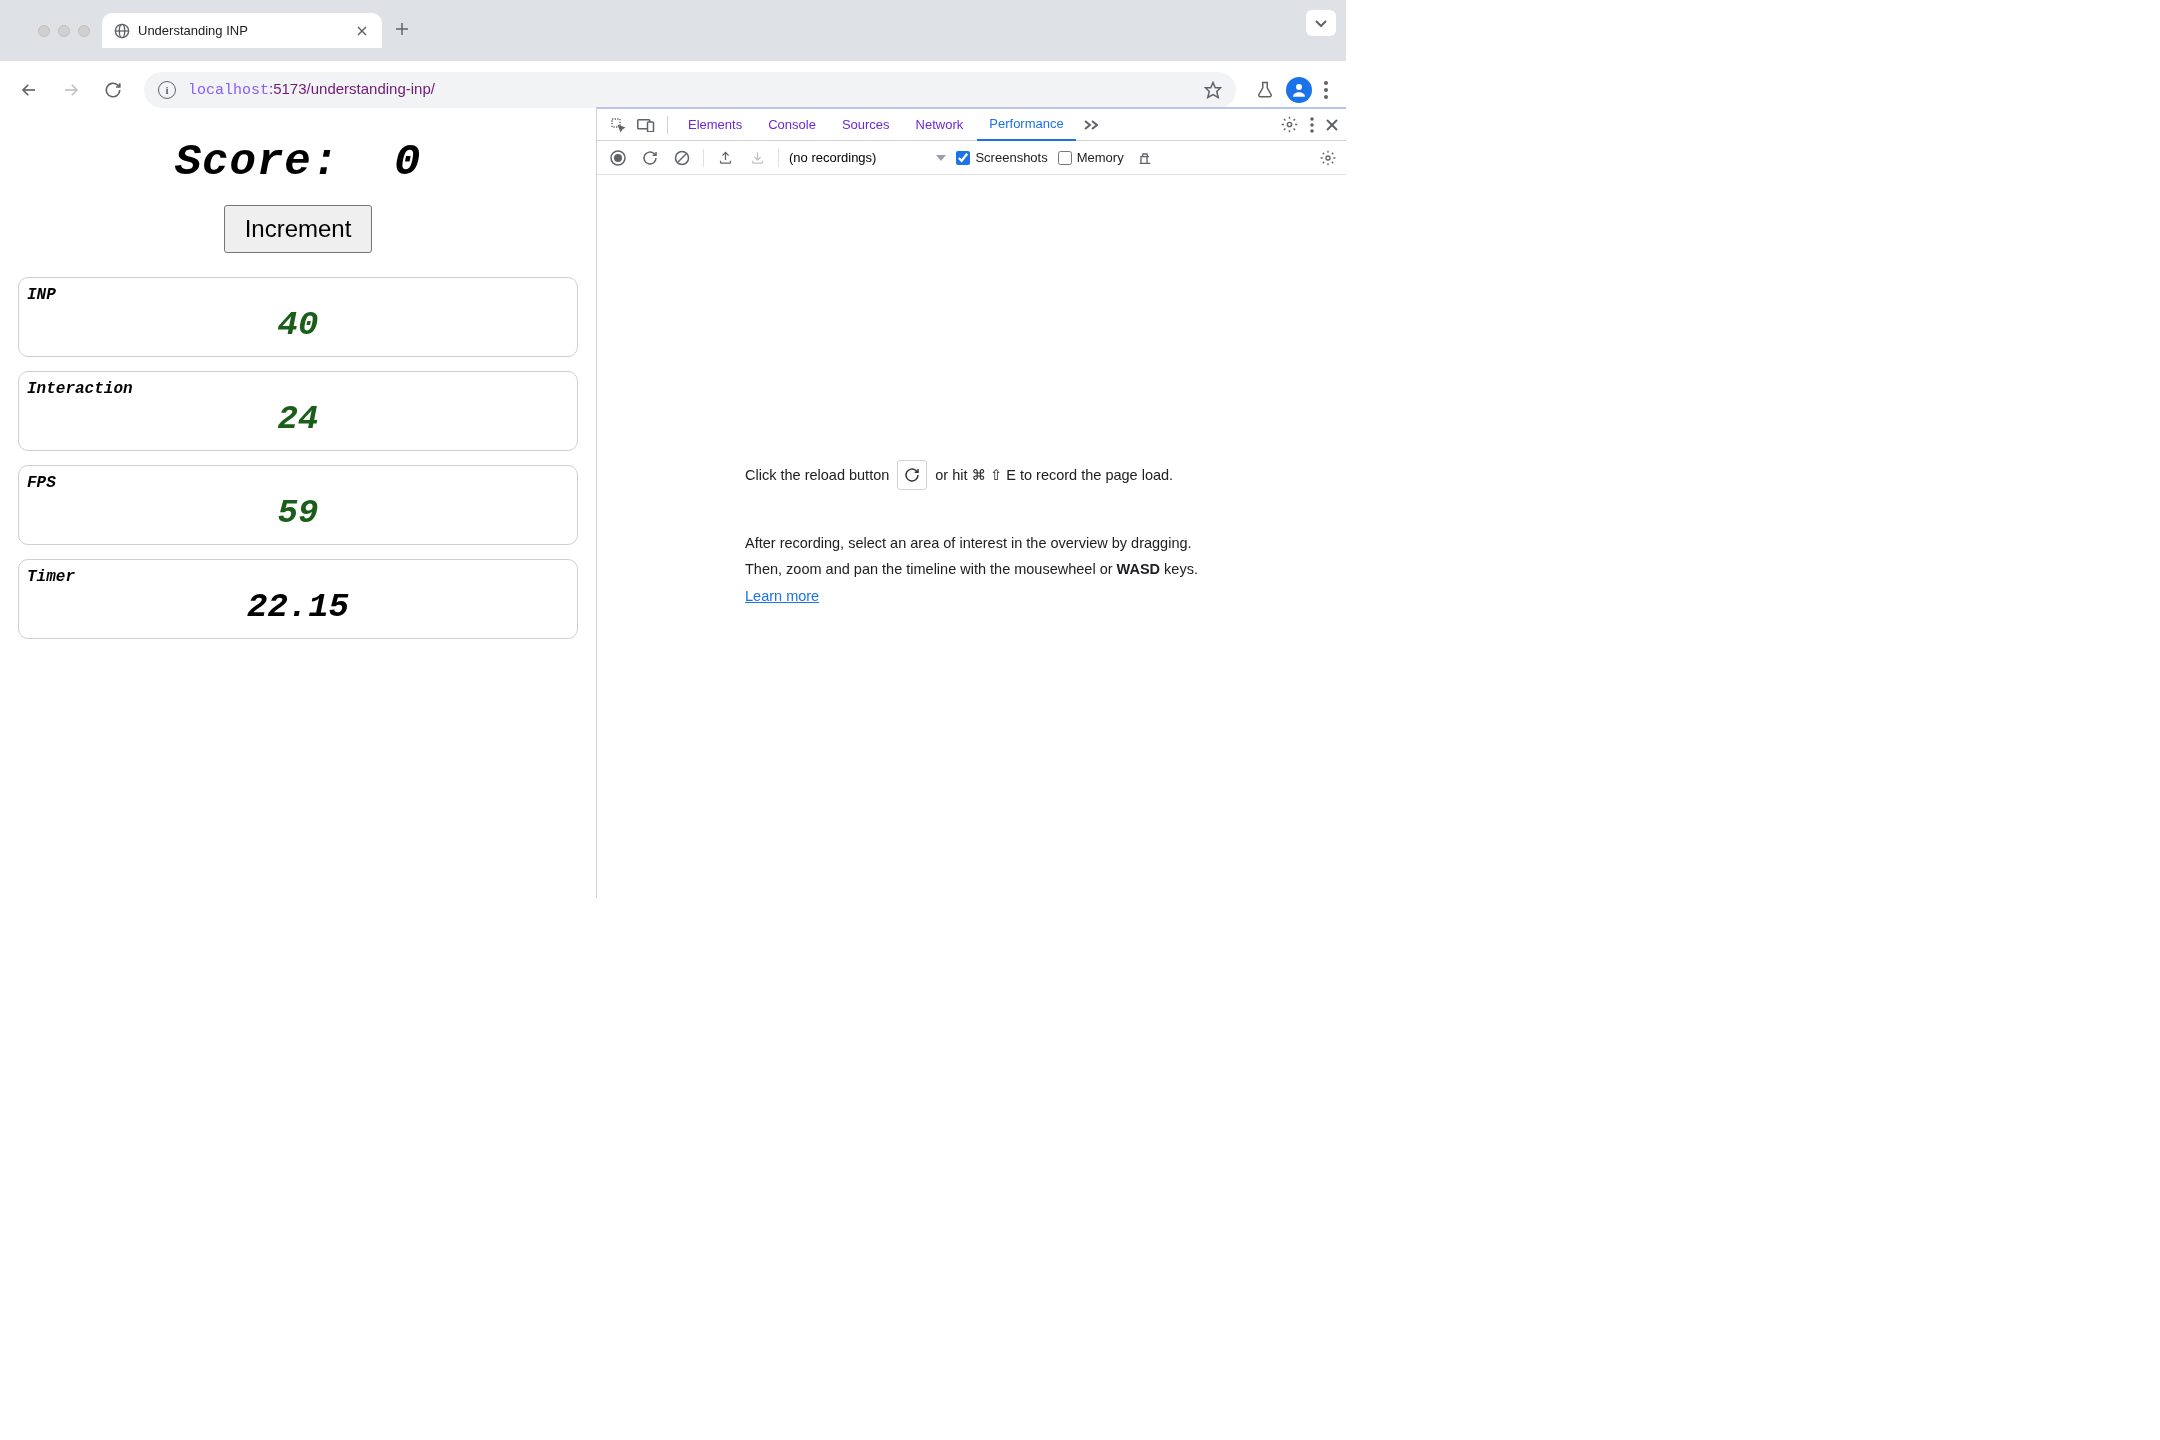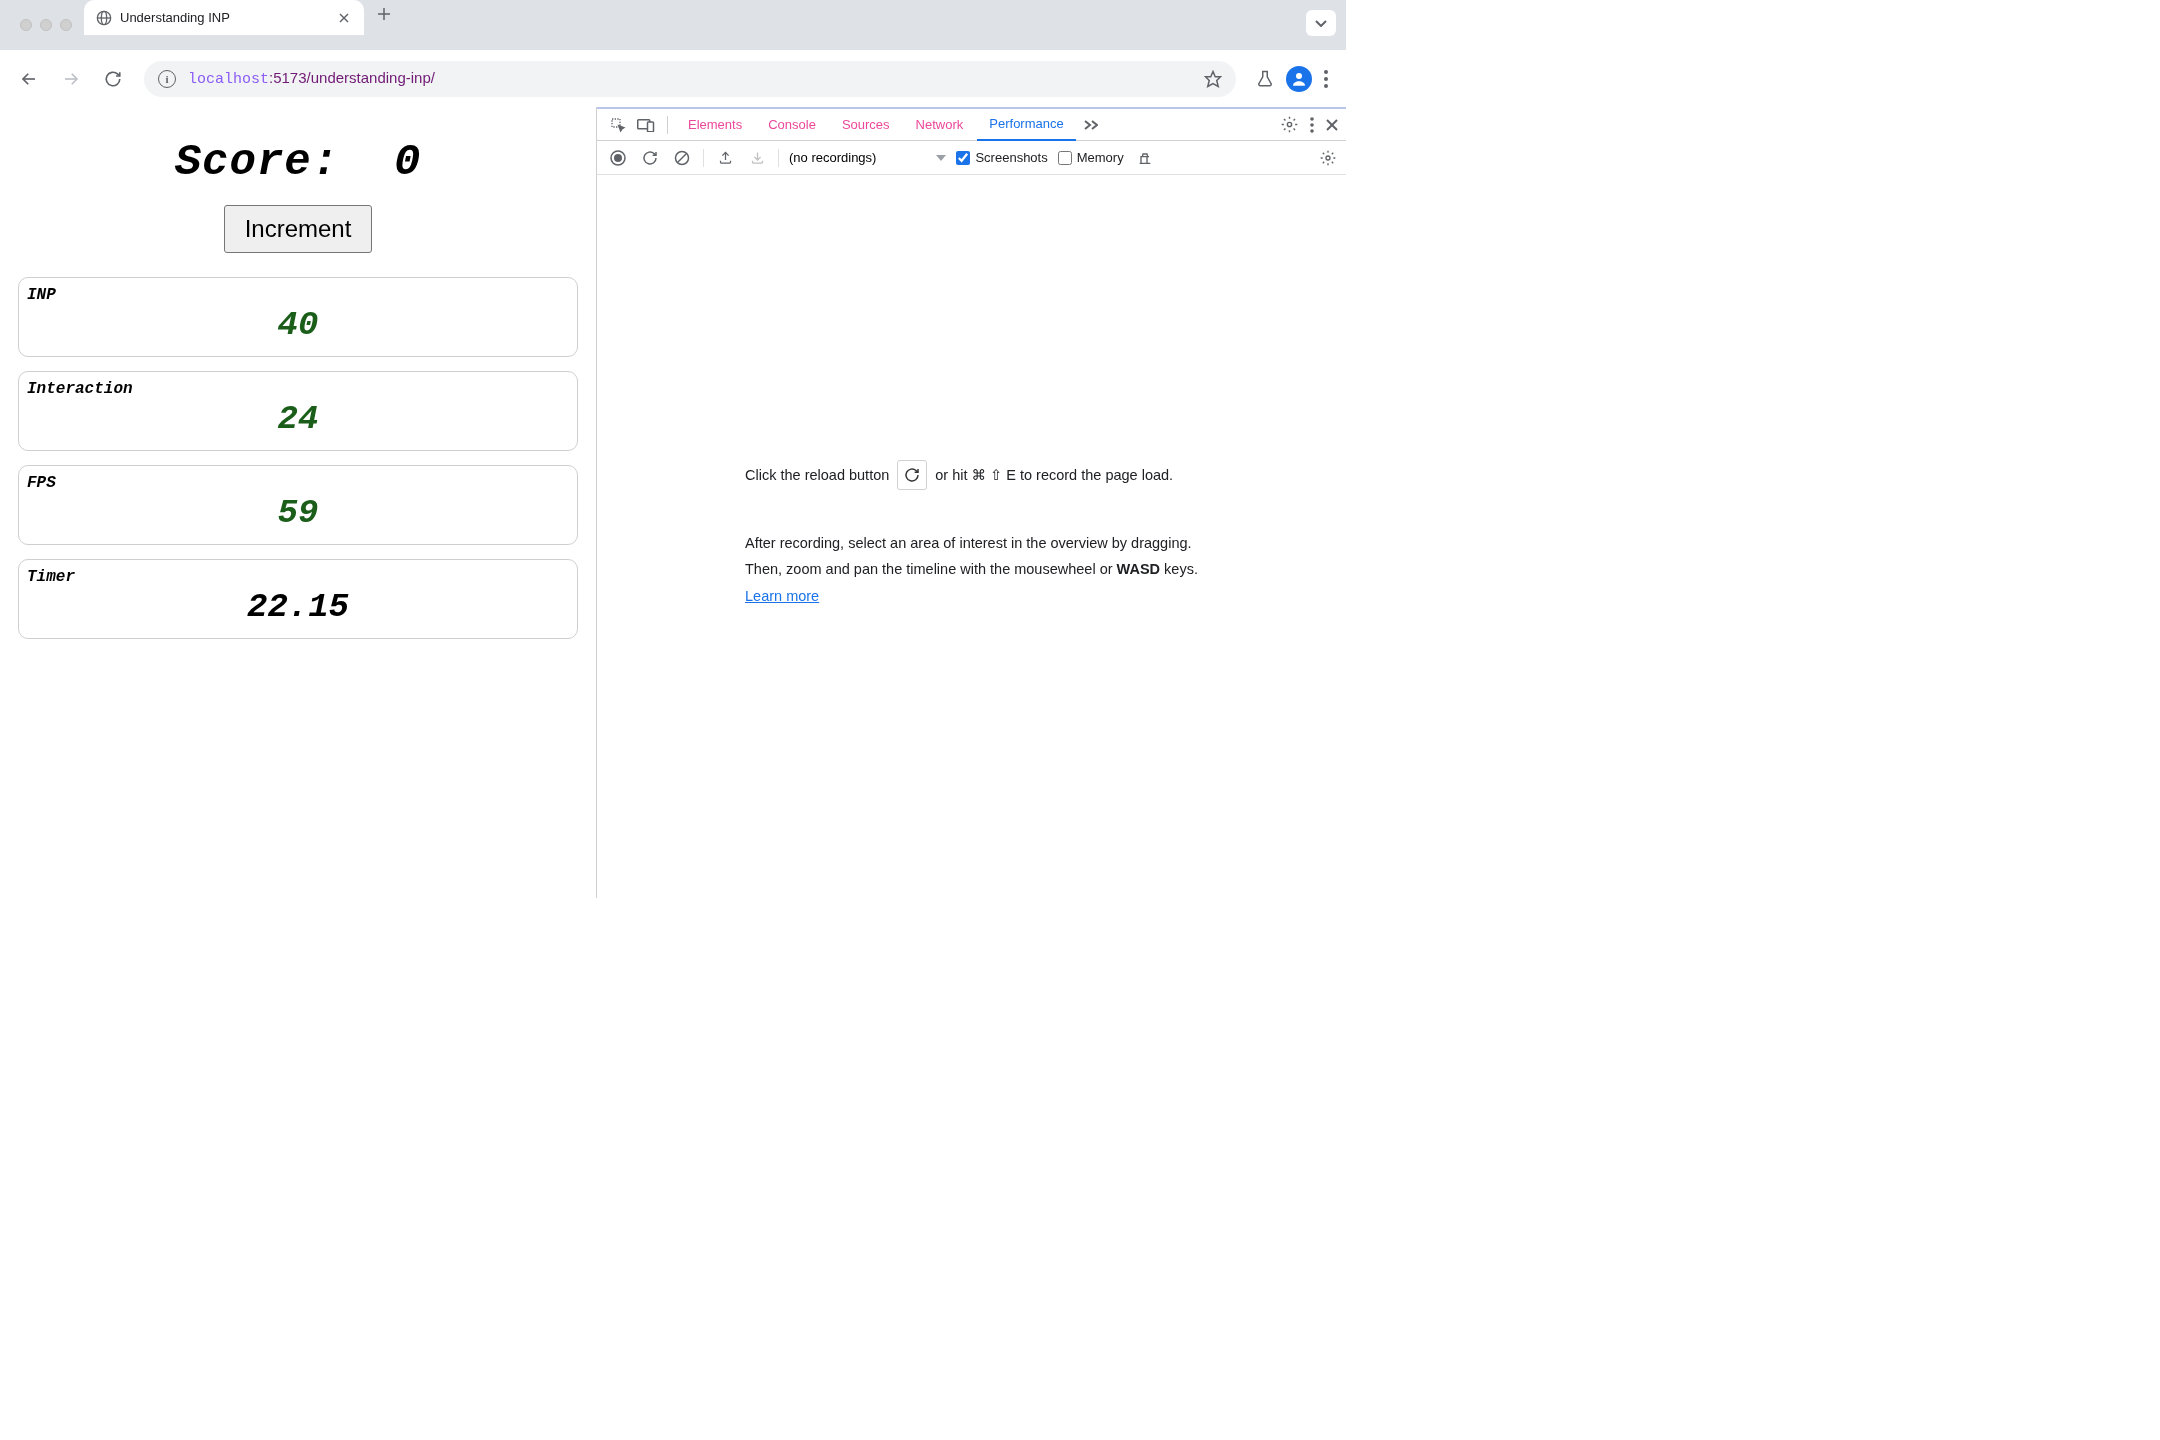--- a/index.html
+++ b/index.html
@@ -11,23 +11,23 @@
       overflow: hidden;
     }
     
     
     .browser-chrome {
       background: #dee1e6;
       height: 107px;
     }
     .tab-bar {
       display: flex;
-      align-items: flex-start;
-      height: 50px;
-      padding-left: 8px;
+      align-items: center;
+      height: 61px;
+      padding-left: 26px;
       position: relative;
     }
     .traffic-lights {
       display: flex;
       gap: 8px;
       align-items: center;
       padding: 0 12px;
       height: 50px;
     }
     .traffic-light {
@@ -247,21 +247,21 @@
       height: 18px;
       background: #d0d0d0;
       margin: 0 6px;
     }
     .dt-tab {
       padding: 0 12px;
       height: 32px;
       display: flex;
       align-items: center;
       font-size: 13px;
-      color: #ec4899;
+      color: #6d28d9;
       cursor: pointer;
     }
     .dt-tab.active {
       color: #1a73e8;
       border-bottom: 2px solid #1a73e8;
     }
     .dt-tabs-right {
       margin-left: auto;
       display: flex;
       align-items: center;

